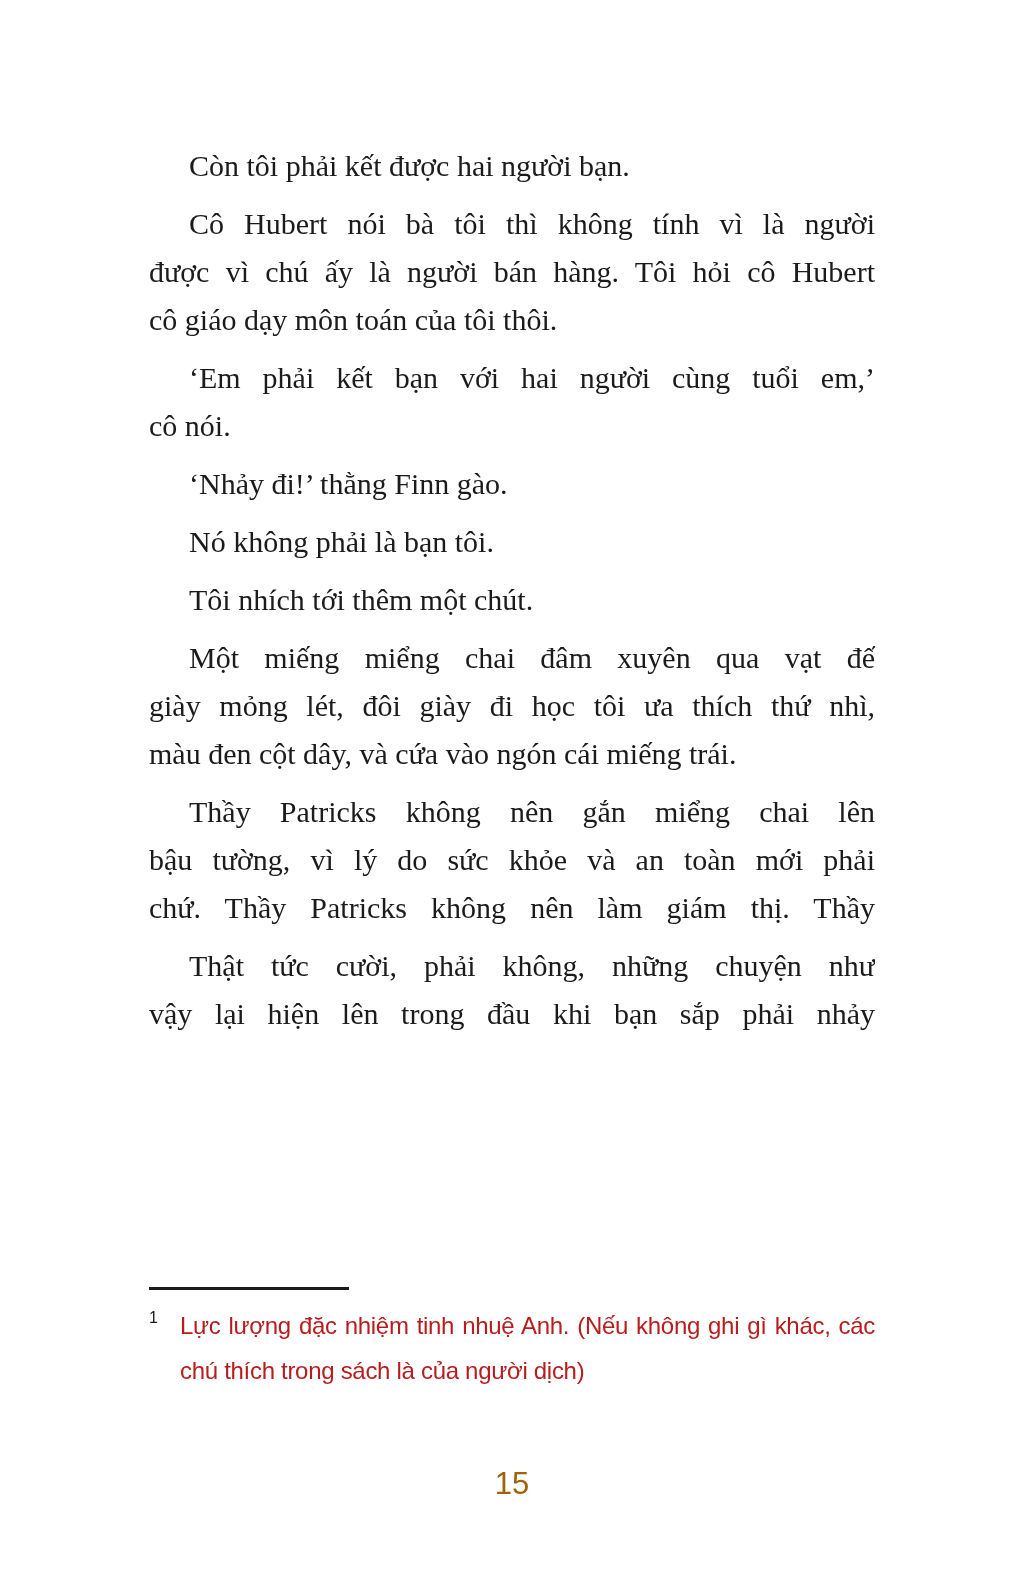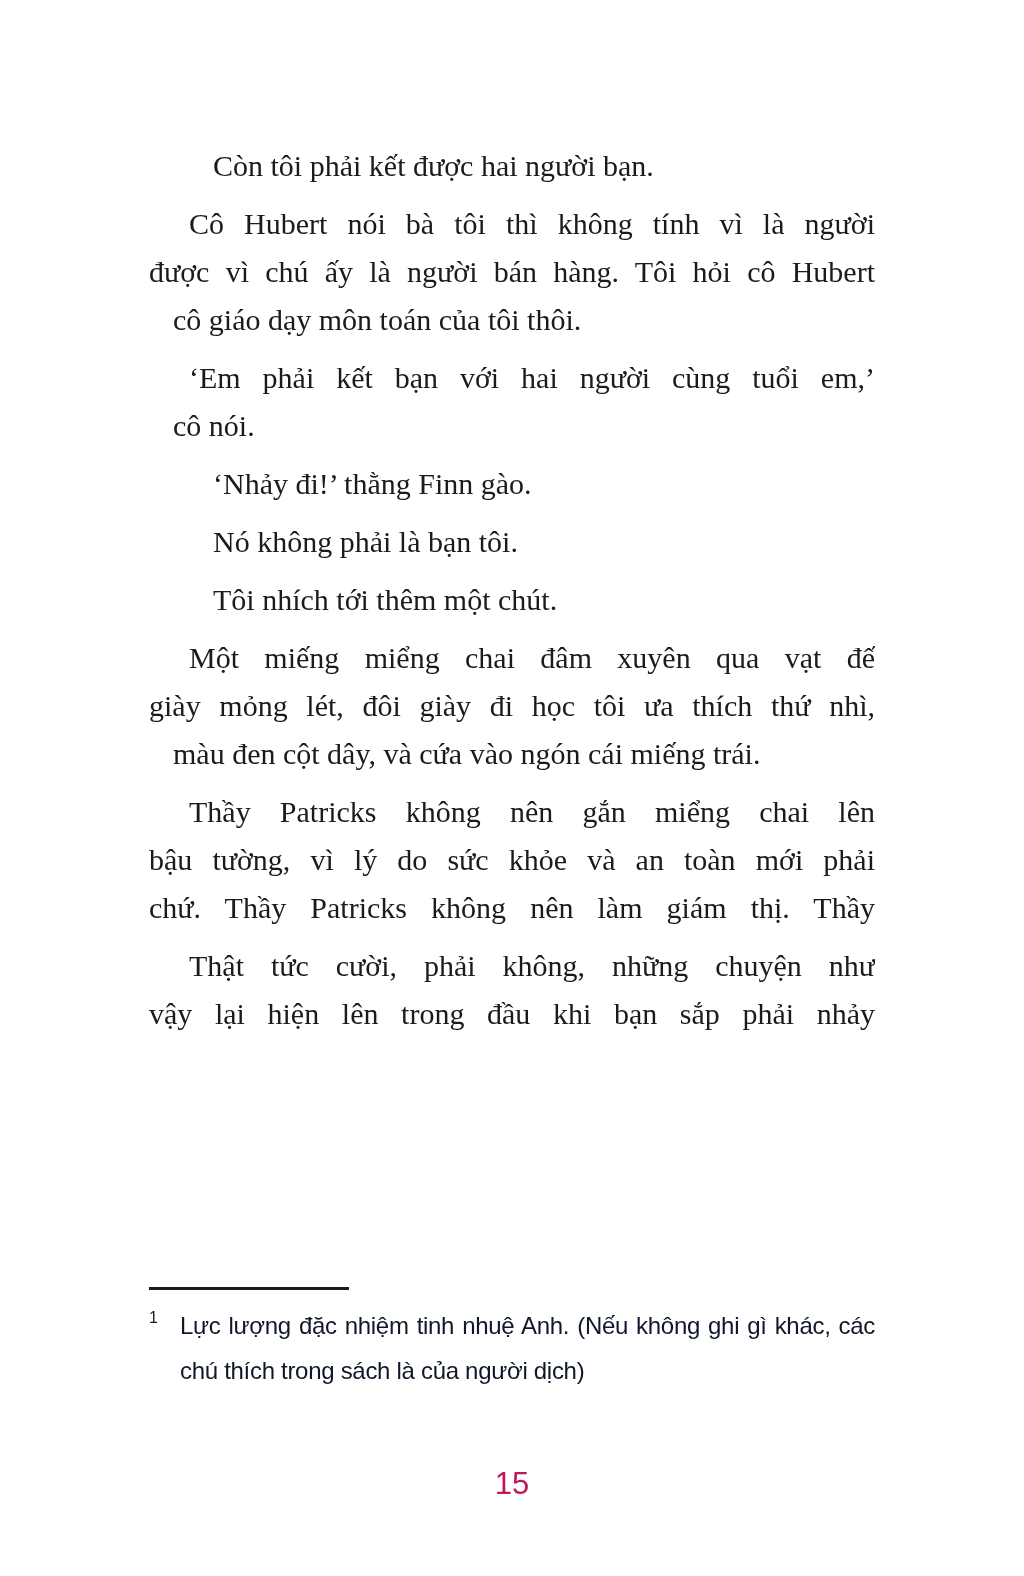--- a/index.html
+++ b/index.html
@@ -33,21 +33,20 @@
     text-align: justify;
     text-align-last: justify;
     white-space: normal;
     overflow: hidden;
   }
   .line.first {
     padding-left: 40px;
   }
   .line.last {
     text-align-last: left;
-    margin-left: 24px;
   }
   
   .footnote {
     position: absolute;
     left: 149px;
     top: 1287px;
     width: 726px;
   }
   .footnote-rule {
     width: 200px;
@@ -64,21 +63,21 @@
     font-family: "Liberation Sans", sans-serif;
     font-size: 16px;
     line-height: 30px;
     color: #1b1b1b;
   }
   .footnote-lines {
     flex: 1 1 auto;
     font-family: "Liberation Sans", sans-serif;
     font-size: 24px;
     letter-spacing: -0.3px;
-    color: #0f172a;
+    color: #b91c1c;
   }
   .fline {
     line-height: 45px;
     height: 45px;
     text-align: justify;
     text-align-last: justify;
     overflow: hidden;
   }
   .fline.last {
     text-align-last: left;
@@ -86,21 +85,21 @@
   
   .page-number {
     position: absolute;
     left: 0;
     top: 1466px;
     width: 100%;
     text-align: center;
     font-family: "Liberation Sans", sans-serif;
     font-size: 31px;
     line-height: 36px;
-    color: #be185d;
+    color: #a16207;
   }
 </style>
 </head>
 <body>
 
 <div class="page">
 
   <div class="body-text" id="body-text">
       <div class="para">
         <div class="line first last">Còn tôi phải kết được hai người bạn.</div>

